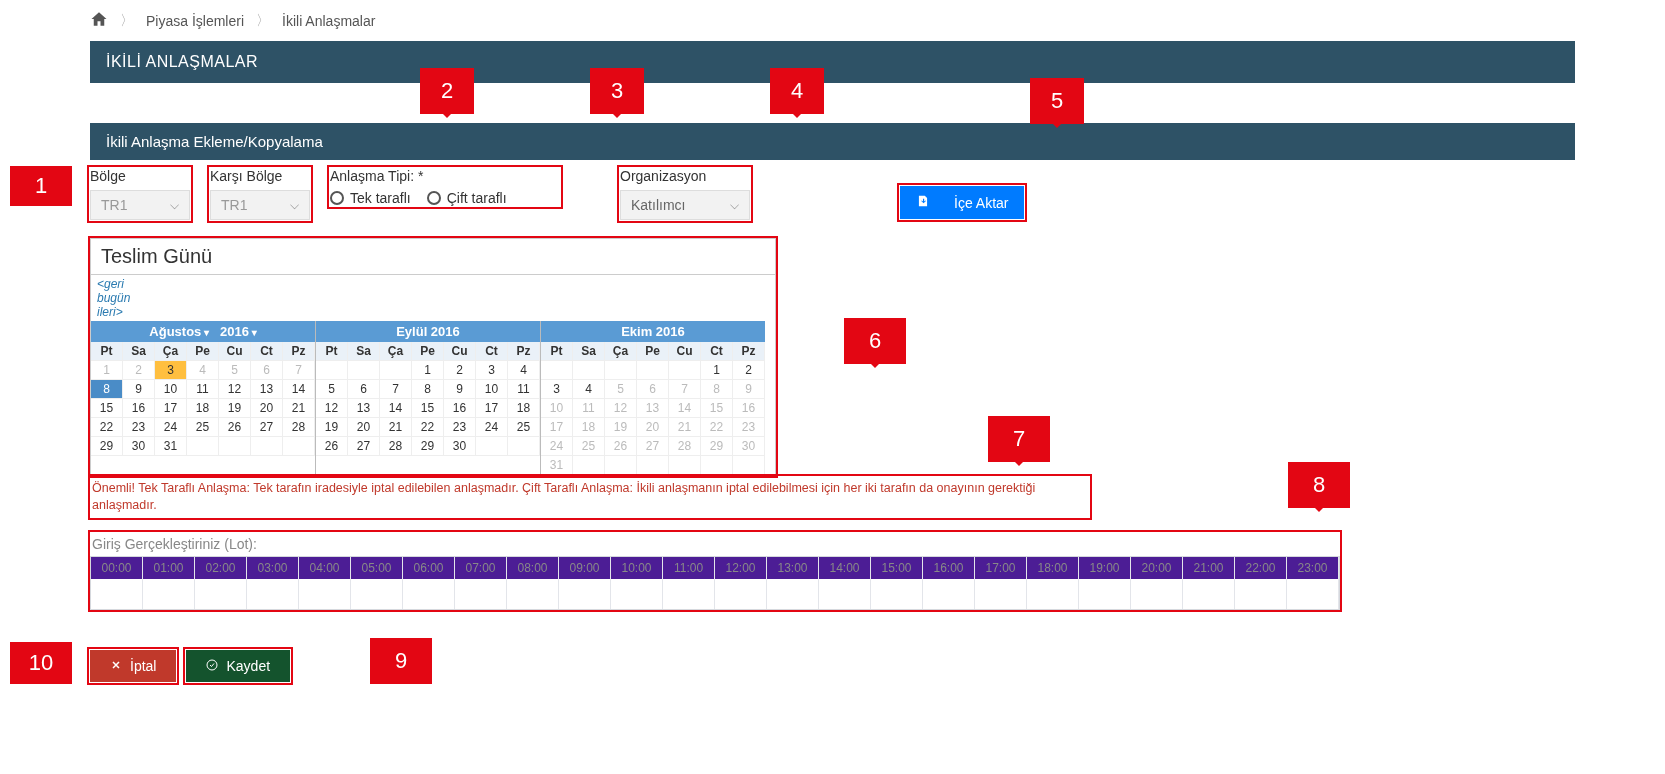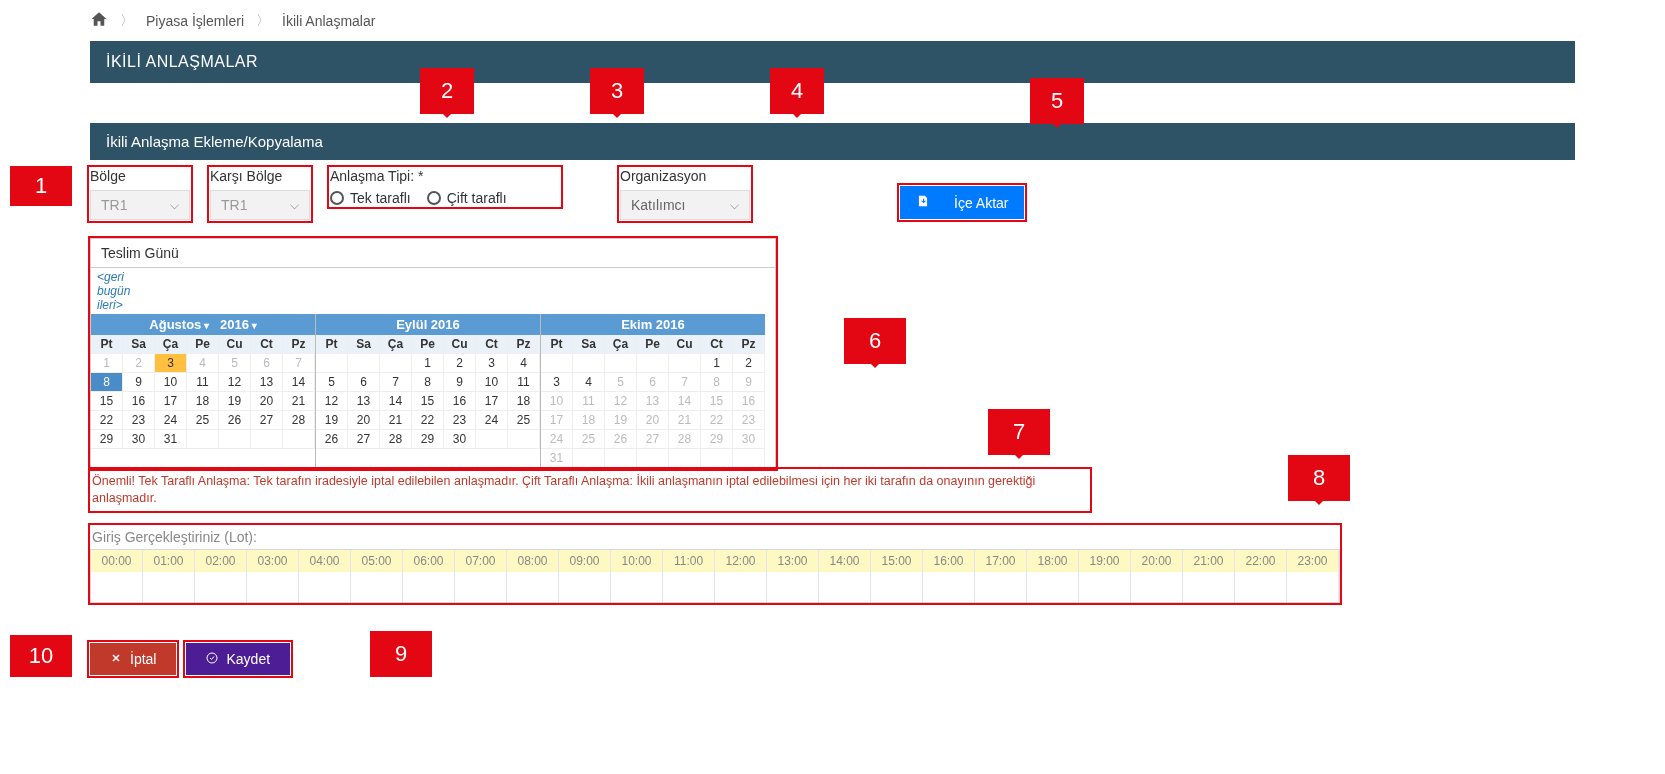--- a/index.html
+++ b/index.html
@@ -25,48 +25,48 @@
   
   .btn-import { background: #007bff; color: #fff; border: none; padding: 8px 16px; font-size: 14px; cursor: pointer; display: flex; align-items: center; gap: 24px; margin-top: 18px; }
   .btn-import svg { width: 14px; height: 14px; fill: #fff; }
   
   .redbox { border: 2px solid #e30613; position: absolute; pointer-events: none; z-index: 5; }
   .redlabel { background: #e30613; color: #fff; font-size: 22px; font-weight: normal; display: flex; align-items: center; justify-content: center; position: absolute; z-index: 6; padding: 0; }
   .redlabel::after { content: ''; position: absolute; bottom: -12px; left: 50%; transform: translateX(-50%); border: 8px solid transparent; border-top-color: #e30613; }
   .redlabel.noarr::after { display: none; }
   
   .calendar-wrap { border: 1px solid #ccc; position: relative; }
-  .cal-title { padding: 6px 10px; font-size: 14px; color: #333; }
+  .cal-title { padding: 6px 10px; font-size: 20px; color: #333; }
   .cal-nav { display: flex; justify-content: space-between; border-top: 1px solid #ccc; font-size: 12px; color: #2a7ab0; padding: 2px 6px; font-style: italic; flex-direction: column; }
   .cal-nav span { cursor: pointer; }
   .cal-months { display: flex; }
   .cal-month { border-right: 1px solid #bbb; }
   .cal-month:last-child { border-right: none; }
   .cal-month-head { background: #5a9bd4; color: #fff; text-align: center; padding: 3px 0; font-size: 13px; font-weight: bold; }
   .cal-month-head .drop::after { content: ' ▾'; font-size: 10px; }
   .cal-grid { display: grid; grid-template-columns: repeat(7, 32px); }
   .cal-cell { height: 19px; line-height: 19px; text-align: center; font-size: 12px; border-right: 1px solid #eee; border-bottom: 1px solid #eee; color: #333; cursor: pointer; }
   .cal-cell.dh { background: #eaf1f8; font-weight: bold; color: #333; }
   .cal-cell.faded { color: #bbb; }
   .cal-cell.today { background: #ffbf3f; color: #333; }
   .cal-cell.sel { background: #4a8cc7; color: #fff; }
   .cal-cell.empty { background: #fff; }
   
   .warning-text { color: #c0392b; font-size: 12.5px; padding: 4px 2px; line-height: 1.35; }
   
   .lot-wrap { margin-top: 14px; position: relative; }
   .lot-title { color: #888; font-size: 14px; padding: 4px 2px; }
   .lot-grid { display: grid; grid-template-columns: repeat(24, 1fr); border: 1px solid #d5d8dd; }
-  .lot-head { background: #fef9c3; border-right: 1px solid #e3e5ea; text-align: center; font-size: 12px; color: #888; padding: 4px 0; }
+  .lot-head { background: #4c1d95; border-right: 1px solid #e3e5ea; text-align: center; font-size: 12px; color: #888; padding: 4px 0; }
   .lot-body { height: 30px; border-right: 1px solid #e3e5ea; }
   
   .action-row { display: flex; gap: 10px; margin-top: 40px; position: relative; }
   .btn { border: none; padding: 8px 20px; color: #fff; font-size: 14px; cursor: pointer; display: flex; align-items: center; gap: 8px; }
   .btn-cancel { background: #c0392b; }
-  .btn-save { background: #4c1d95; }
+  .btn-save { background: #14532d; }
   .btn svg { width: 12px; height: 12px; fill: #fff; }
   
   .rel { position: relative; }
 </style>
 </head>
 <body>
 
 <div class="breadcrumb">
   <span class="home-icon">
     <svg viewBox="0 0 24 24">

